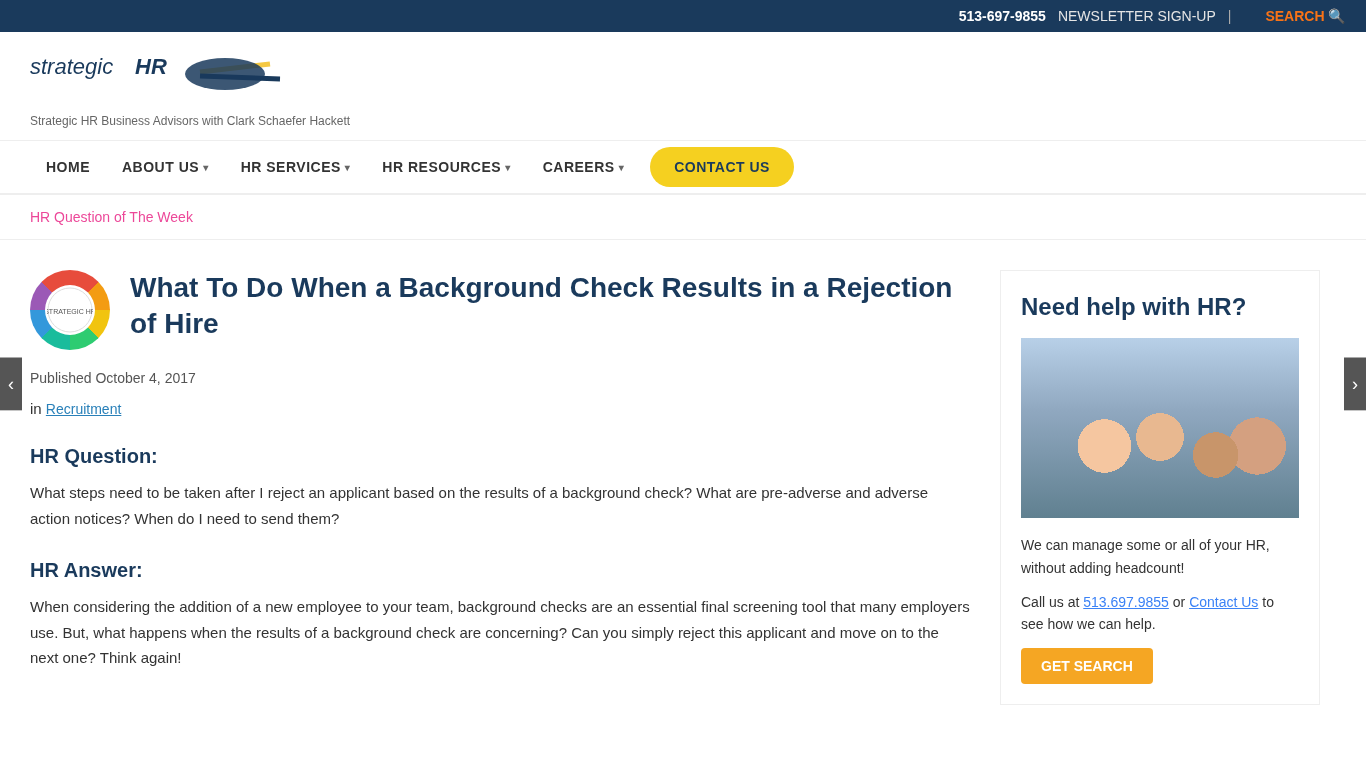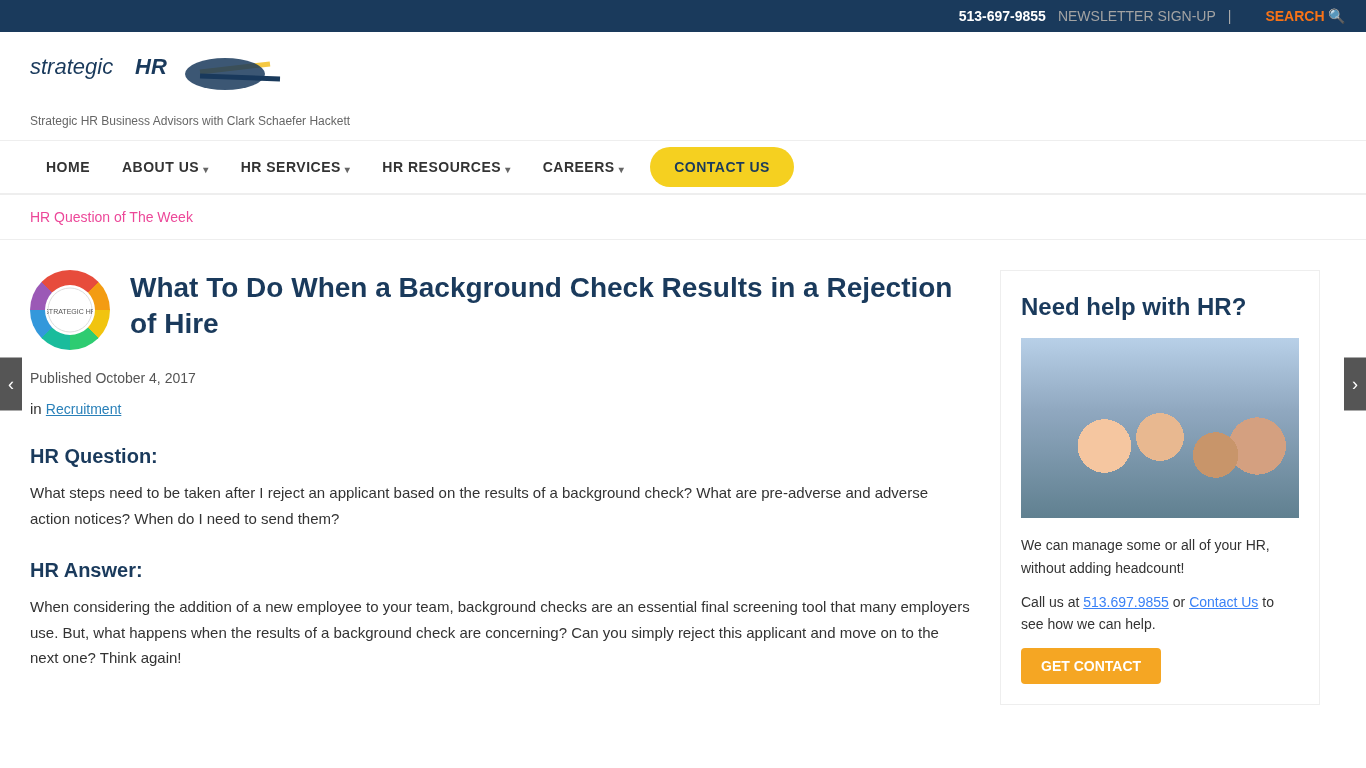--- a/index.html
+++ b/index.html
@@ -10,21 +10,21 @@
       background: #1a3a5c;
       color: #fff;
       display: flex;
       justify-content: flex-end;
       align-items: center;
       padding: 8px 20px;
       font-size: 14px;
       gap: 12px;
     }
     .top-bar-phone { color: #fff; font-weight: bold; }
-    .top-bar-newsletter { color: #a3a3a3; text-decoration: none; cursor: pointer; }
+    .top-bar-newsletter { color: #e5e5e5; text-decoration: none; cursor: pointer; }
     .top-bar-divider { color: #aaa; }
     .top-bar-search { color: #f97316; display: flex; align-items: center; gap: 4px; cursor: pointer; font-weight: bold; margin-left: 22px; }
 
     
     .header {
       display: flex;
       align-items: center;
       padding: 12px 30px;
       border-bottom: 1px solid #eee;
     }
@@ -40,21 +40,21 @@
     }
     .nav-item {
       padding: 18px 16px;
       font-size: 14px;
       font-weight: bold;
       color: #333;
       cursor: pointer;
       text-transform: uppercase;
       letter-spacing: 0.5px;
       display: flex;
-      align-items: flex-end;
+      align-items: center;
       gap: 4px;
       position: relative;
     }
     .nav-arrow { font-size: 10px; color: #666; }
     .nav-contact-btn {
       background: #f5d020;
       color: #1a3a5c;
       padding: 12px 24px;
       border-radius: 30px;
       font-weight: bold;
@@ -354,17 +354,17 @@
   <div class="sidebar">
     <div class="sidebar-widget">
       <div class="sidebar-title">Need help with HR?</div>
       <div class="sidebar-image">
         <div class="sidebar-image-people"></div>
       </div>
       <p class="sidebar-text">We can manage some or all of your HR, without adding headcount!</p>
       <p class="sidebar-text">
         <span>Call us at </span><a>513.697.9855</a><span> or </span><a>Contact Us</a><span> to see how we can help.</span>
       </p>
-      <div class="sidebar-cta-btn">GET CONTACT</div>
+      <div class="sidebar-cta-btn">GET SEARCH</div>
     </div>
   </div>
 
 </div>
 
 </body></html>

